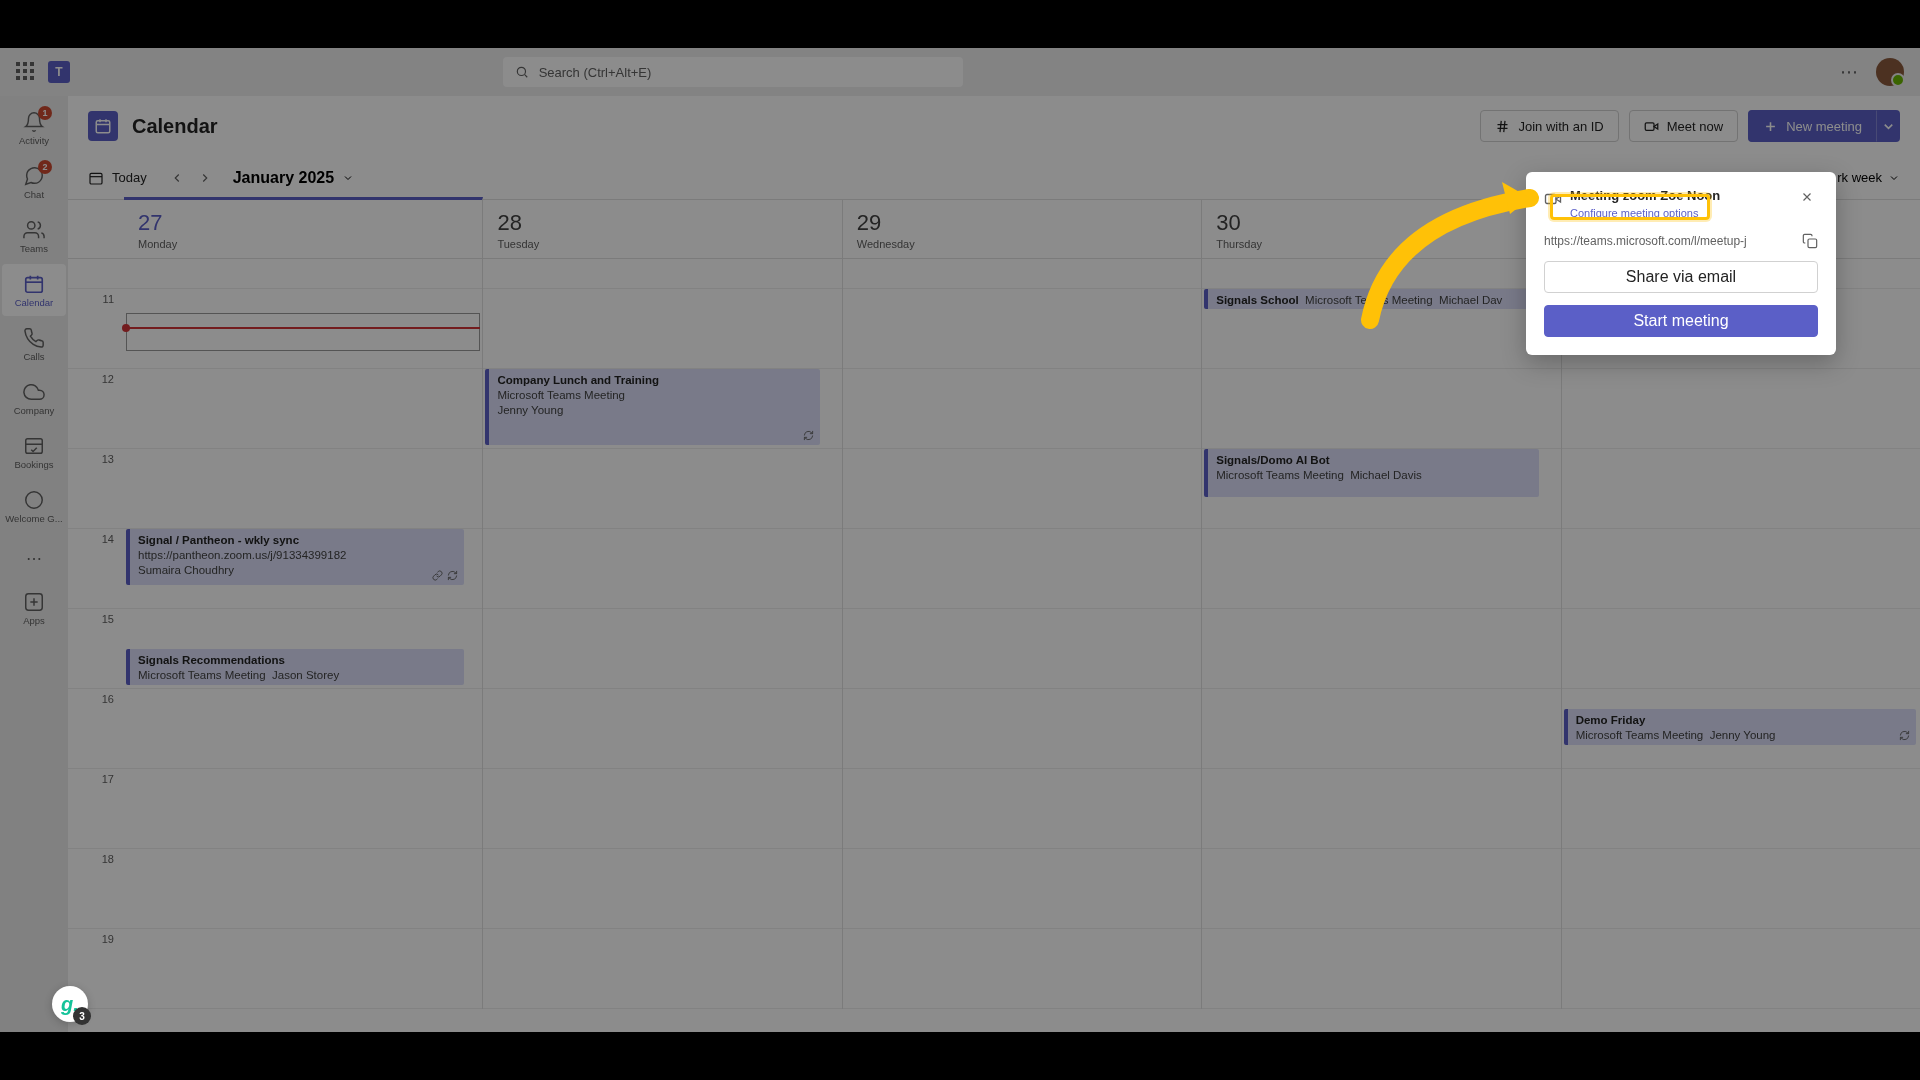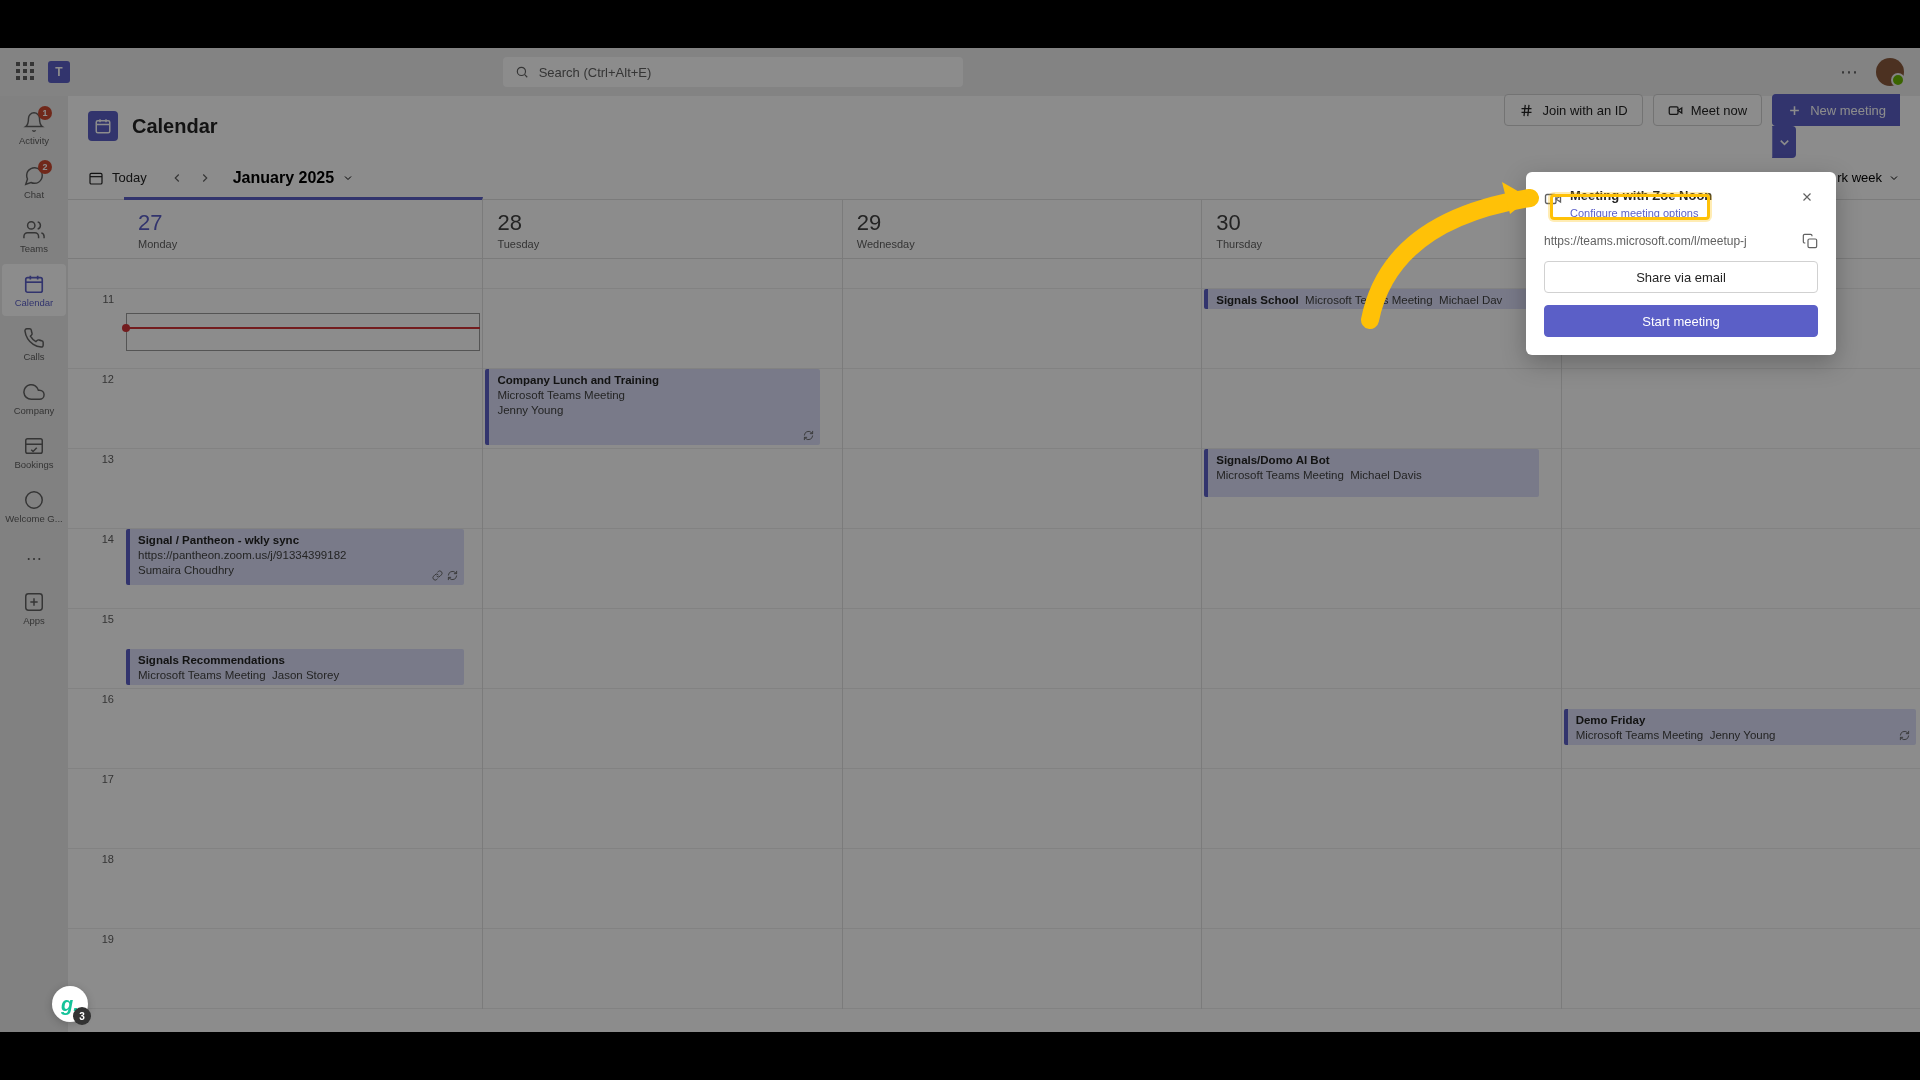--- a/index.html
+++ b/index.html
@@ -27,21 +27,21 @@
 .rail-apps svg { width:22px; height:22px; }
 .main { flex:1; display:flex; flex-direction:column; background:#fff; min-width:0; }
 .cal-header { height:60px; display:flex; align-items:center; padding:0 20px; }
 .cal-tile { width:30px; height:30px; background:#5b5fc7; border-radius:4px; margin-right:14px; display:flex; align-items:center; justify-content:center; }
 .cal-tile svg { width:18px; height:18px; }
 .cal-title { font-size:20px; font-weight:700; color:#242424; }
 .cal-actions { margin-left:auto; display:flex; gap:10px; }
 .btn { height:32px; padding:4px 14px; display:flex; align-items:center; gap:8px; border:1px solid #d1d1d1; background:#fff; border-radius:4px; font-size:13px; color:#242424; cursor:pointer; }
 .btn svg { width:15px; height:15px; }
 .btn-primary { background:#5b5fc7; color:#fff; border-color:#5b5fc7; }
-.btn-split { display:flex; gap:0;flex-direction:column; }
+.btn-split { display:flex; gap:0; }
 .btn-split .main-btn { border-radius:4px 0 0 4px; border-right:none; }
 .btn-split .caret { width:24px; padding:0; justify-content:center; border-radius:0 4px 4px 0; background:#5b5fc7; color:#fff; border:1px solid #5b5fc7; border-left:1px solid rgba(255,255,255,.25); cursor:pointer; }
 .toolbar { height:44px; display:flex; align-items:center; padding:0 20px; border-bottom:1px solid #e0e0e0; }
 .today-btn { display:flex; align-items:center; gap:8px; font-size:13px; color:#242424; cursor:pointer; margin-right:16px; }
 .today-btn svg { width:16px; height:16px; }
 .nav-arrow { width:28px; height:28px; display:flex; align-items:center; justify-content:center; cursor:pointer; color:#616161; }
 .nav-arrow svg { width:14px; height:14px; }
 .date-label { font-size:16px; font-weight:600; margin-left:14px; display:flex; align-items:center; gap:8px; cursor:pointer; }
 .view-ctrl { margin-left:auto; font-size:13px; display:flex; align-items:center; gap:6px; cursor:pointer; }
 .cal-days-header { display:flex; border-bottom:1px solid #e0e0e0; }
@@ -75,21 +75,21 @@
 .popup-head { display:flex; align-items:flex-start; gap:8px; }
 .popup-head svg { width:18px; height:18px; color:#616161; flex-shrink:0; margin-top:2px; }
 .popup-title { flex:1; color:#242424; }
 .popup-title .t { font-size:13px; font-weight:600; }
 .popup-title .lk { font-size:11px; color:#5b5fc7; text-decoration:underline; cursor:pointer; display:inline-block; margin-top:3px; }
 .popup-close { width:18px; height:18px; cursor:pointer; color:#616161; }
 .popup-close svg { width:14px; height:14px; }
 .link-row { display:flex; align-items:center; gap:8px; margin-top:12px; font-size:12px; color:#616161; }
 .link-row .url { flex:1; white-space:nowrap; overflow:hidden; text-overflow:ellipsis; }
 .copy-ic { width:16px; height:16px; cursor:pointer; color:#616161; }
-.popup-btn { width:100%; height:32px; margin-top:12px; border:1px solid #d1d1d1; background:#fff; border-radius:4px; font-size:13px; color:#242424; cursor:pointer; }
+.popup-btn { width:100%; height:32px; margin-top:12px; border:1px solid #d1d1d1; background:#fff; border-radius:4px; font-size:16px; color:#242424; cursor:pointer; }
 .popup-btn.primary { background:#5b5fc7; color:#fff; border-color:#5b5fc7; }
 .arrow-annotation { position:absolute; top:170px; right:350px; width:220px; height:160px; z-index:70; }
 .highlight-box { position:absolute; top:194px; right:210px; width:160px; height:26px; border:3px solid #ffc107; border-radius:4px; z-index:65; box-shadow:0 0 0 2px rgba(255,193,7,.3); }
 .gr-badge-wrap { position:absolute; bottom:58px; left:52px; z-index:80; }
 .gr-circle { width:36px; height:36px; background:#fff; border-radius:50%; box-shadow:0 2px 8px rgba(0,0,0,.2); display:flex; align-items:center; justify-content:center; position:relative; }
 .gr-circle span { color:#15c39a; font-size:20px; font-weight:700; font-style:italic; }
 .gr-count { position:absolute; bottom:-3px; right:-3px; width:18px; height:18px; background:#333; color:#fff; font-size:10px; font-weight:700; border-radius:50%; display:flex; align-items:center; justify-content:center; }
 </style>
 </head>
 <body>
@@ -432,21 +432,21 @@
 
 <div class="overlay"></div>
 
 <div class="popup">
   <div class="popup-head">
     <svg viewBox="0 0 24 24" fill="none" stroke="currentColor" stroke-width="1.8">
         <rect x="2" y="6" width="14" height="12" rx="2"></rect>
         <path d="m22 8-6 4 6 4V8z"></path>
       </svg>
     <div class="popup-title">
-      <div class="t">Meeting with Zoe Noon</div>
+      <div class="t">Meeting zoom Zoe Noon</div>
       <span class="lk">Configure meeting options</span>
     </div>
     <div class="popup-close">
       <svg viewBox="0 0 24 24" fill="none" stroke="currentColor" stroke-width="2">
           <path d="M18 6 6 18M6 6l12 12"></path>
         </svg>
     </div>
   </div>
   <div class="link-row">
     <div class="url">https://teams.microsoft.com/l/meetup-j</div>

